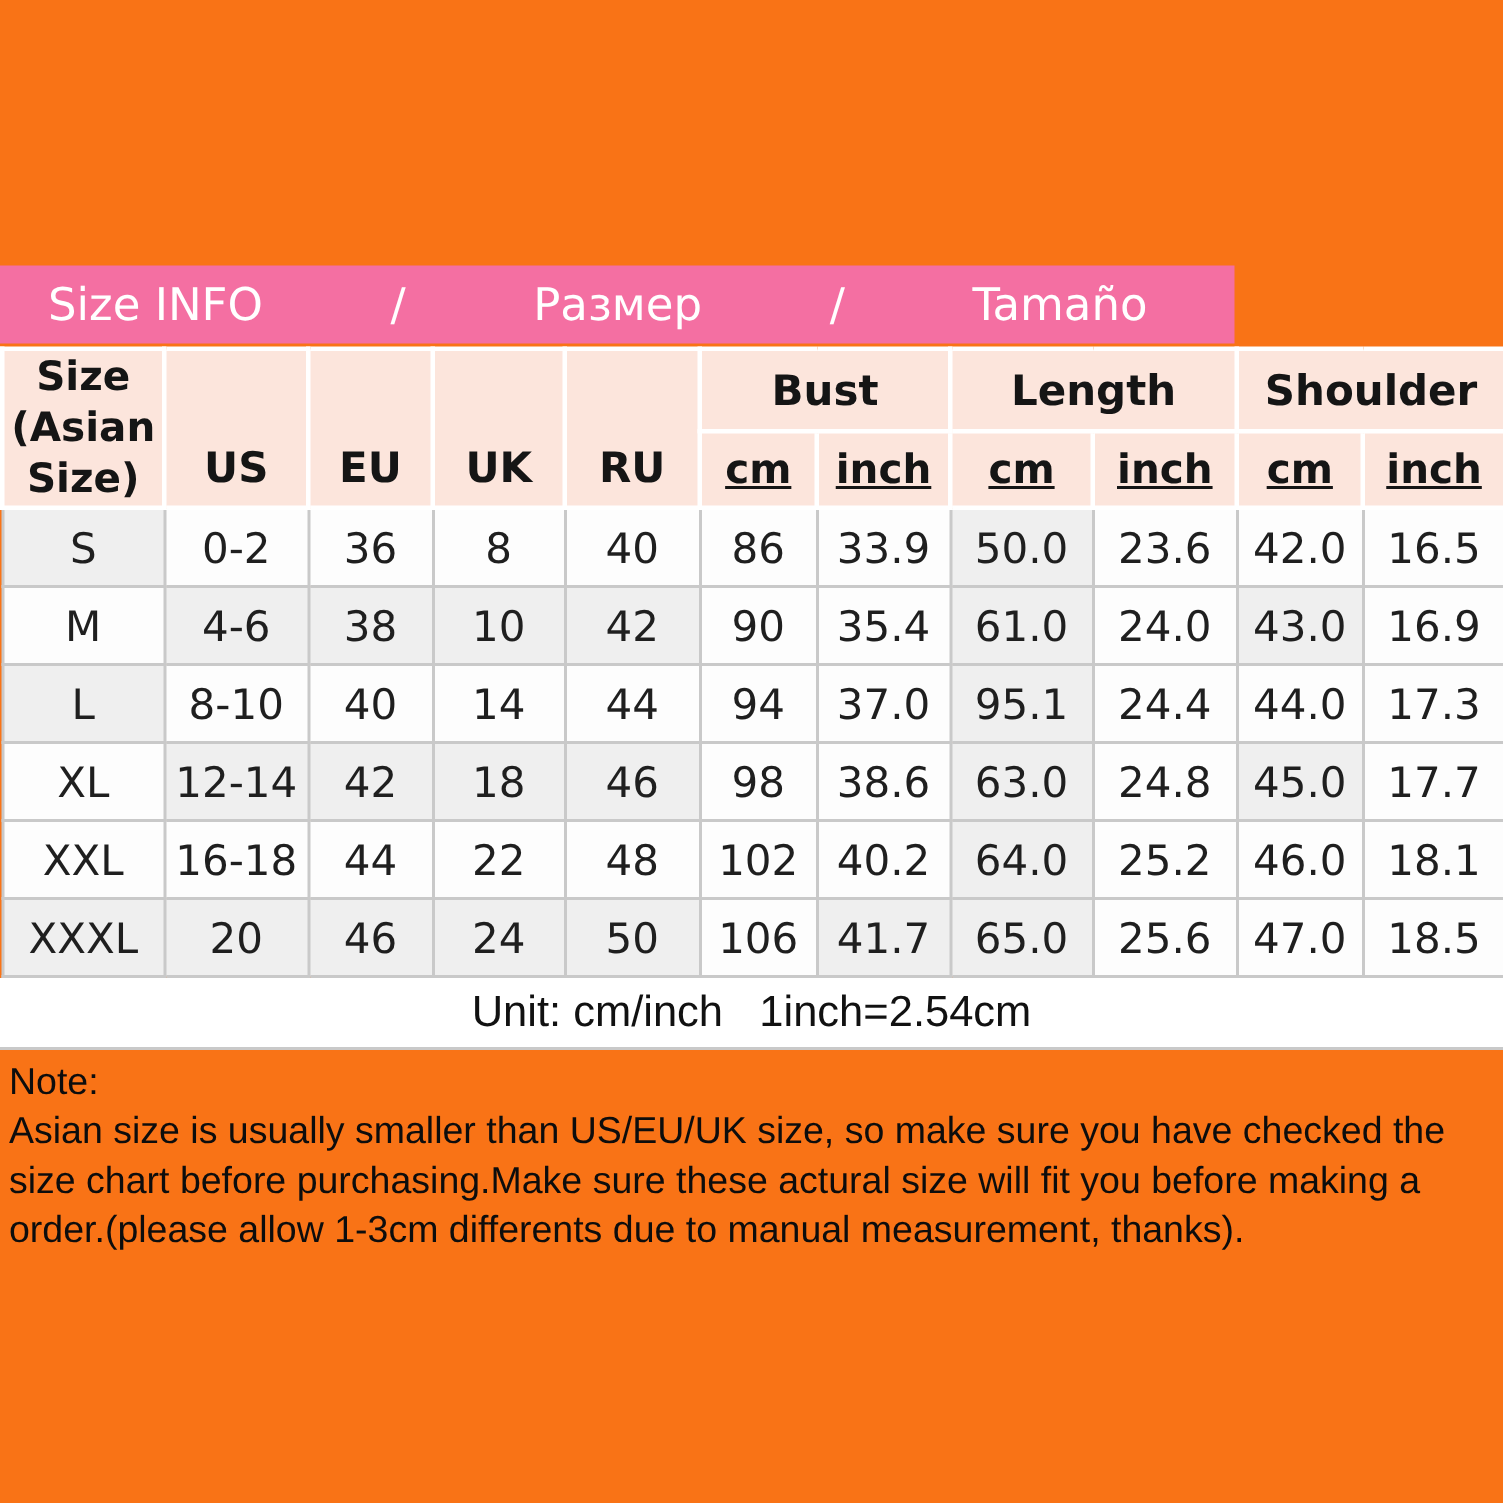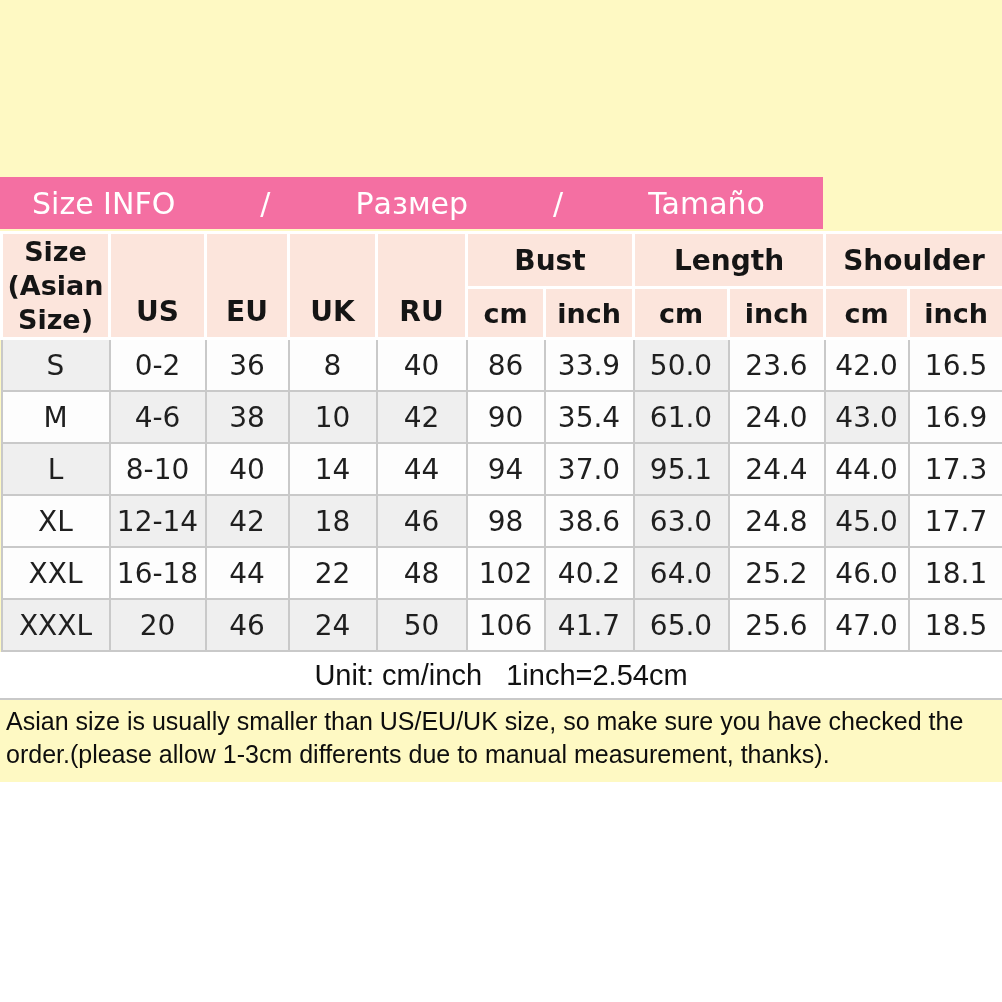--- a/index.html
+++ b/index.html
@@ -1,17 +1,17 @@
 <!DOCTYPE html>
 <html><head>
 <meta charset="utf-8">
 <style>
   html,body{margin:0;padding:0;background:#ffffff;}
   .canvas{
-    position:relative;width:1002px;height:782px;background:#fef9c3;overflow:hidden;
+    position:relative;width:1002px;height:1002px;background:#f97316;overflow:hidden;
     font-family:"DejaVu Sans",sans-serif;color:#1c1c1c;
   }
   .sheet{position:absolute;top:177px;left:0;width:1002px;}
 
   
   .banner{
     width:823px;height:52px;box-sizing:border-box;
     background:#f46fa2;color:#ffffff;
     display:flex;align-items:center;justify-content:space-between;
     padding:0 58px 0 32px;font-size:30px;
@@ -19,21 +19,21 @@
   .banner span{white-space:nowrap;}
 
   
   table{width:1002px;border-collapse:collapse;table-layout:fixed;margin-top:2px;}
   th,td{padding:0;}
   th{
     background:#fce5dc;border:3px solid #ffffff;
     font-weight:bold;color:#151515;
   }
   tr.h1 th{height:52px;}
-  tr.h2 th{height:48px;font-size:27px;}
+  tr.h2 th{height:48px;font-size:27px;text-decoration:underline;}
   th.size-head{font-size:27px;line-height:34px;vertical-align:middle;}
   th.region{vertical-align:bottom;padding-bottom:9px;font-size:28px;}
   th.group{font-size:28px;vertical-align:middle;}
   td{
     border:2px solid #c9c9c9;background:#fdfdfd;
     text-align:center;font-size:28px;height:50px;color:#1f1f1f;
   }
   td.shade{background:#efefef;}
 
   
@@ -176,18 +176,20 @@
             <td>25.6</td>
             <td>47.0</td>
             <td>18.5</td>
           </tr>
         </tbody>
     </table>
 
     <div class="unit-row">Unit: cm/inch   1inch=2.54cm</div>
 
     <div class="note">
+      <div>Note:</div>
       <div class="line">Asian size is usually smaller than US/EU/UK size, so make sure you have checked the</div>
+      <div class="line">size chart before purchasing.Make sure these actural size will fit you before making a</div>
       <div class="line">order.(please allow 1-3cm differents due to manual measurement, thanks).</div>
     </div>
 
   </div>
 </div>
 
 </body></html>

